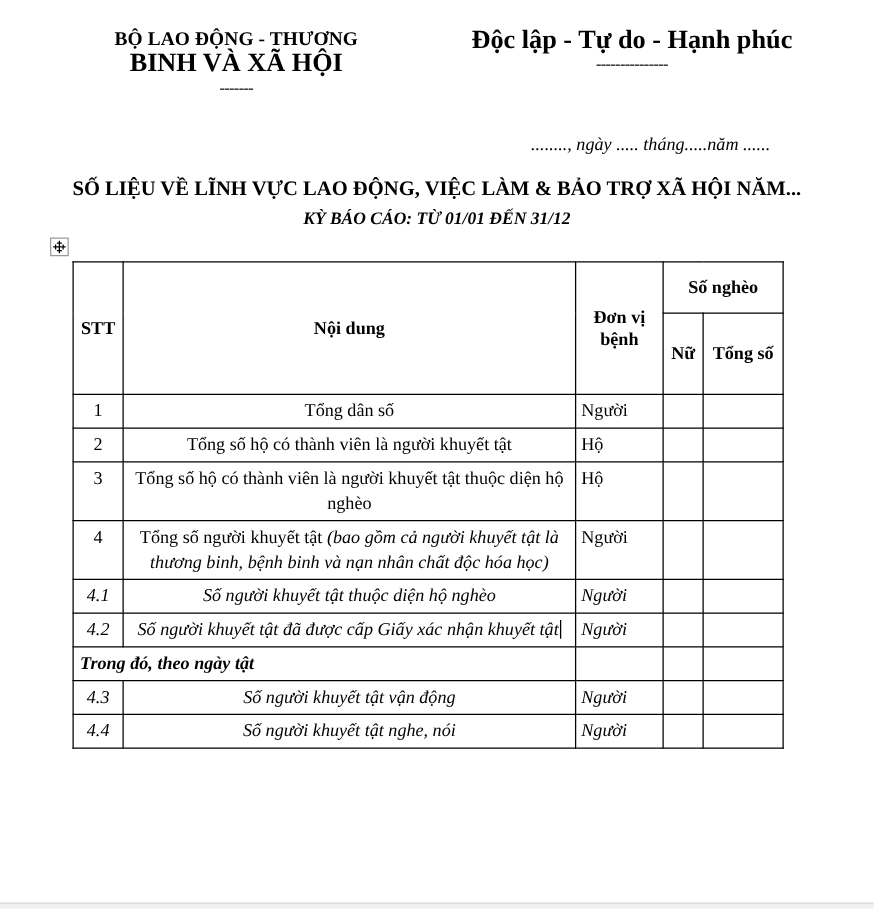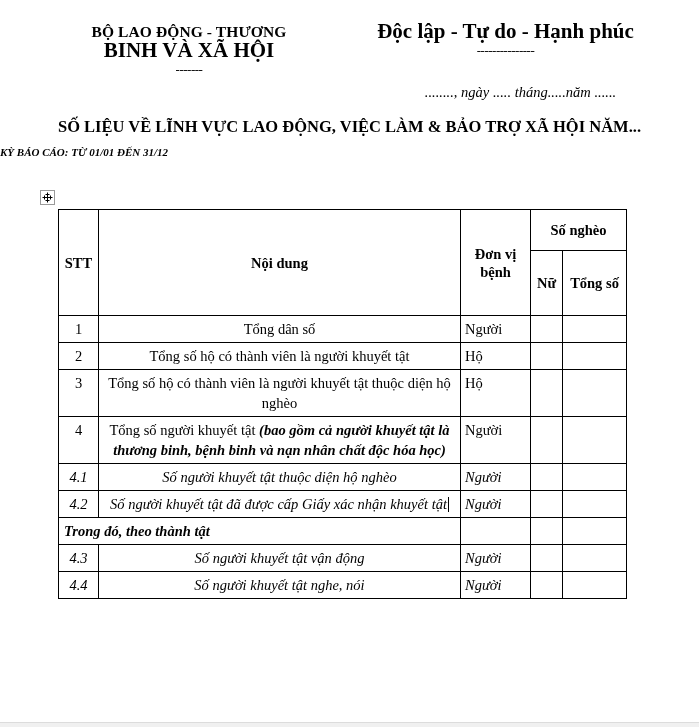--- a/index.html
+++ b/index.html
@@ -65,39 +65,39 @@
     line-height: 16px;
     margin-top: 2px;
     letter-spacing: -0.5px;
     font-weight: normal;
   }
 
   .date-line {
     text-align: center;
     font-style: italic;
     font-size: 14.5px;
-    margin-top: 6px;
+    margin-top: 30px;
     margin-right: 18px;
     margin-left: 360px;
     white-space: nowrap;
   }
 
   
   .doc-title {
     text-align: center;
     font-weight: bold;
     font-size: 16.5px;
     line-height: 23px;
     margin: 14px 34px 0 34px;
   }
   .doc-subtitle {
-    text-align: left;
+    text-align: center;
     font-weight: bold;
     font-style: italic;
-    font-size: 11px;
+    font-size: 14px;
     line-height: 20px;
     margin-top: 4px;
   }
 
   
   .table-handle {
     position: absolute;
     left: 40px;
     top: 190px;
     width: 15px;
@@ -164,21 +164,21 @@
   td.blank { }
 
   tr.group-row td.group {
     font-weight: bold;
     font-style: italic;
     text-align: left;
     font-size: 14.5px;
     padding-left: 5px;
   }
 
-  .em-note { font-style: italic; font-weight: bold; }
+  .em-note { font-style: italic; }
 
   
   .caret {
     display: inline-block;
     width: 1px;
     height: 15px;
     background: #000;
     vertical-align: -3px;
     margin-left: 1px;
   }
@@ -288,21 +288,21 @@
             <td class="blank"></td>
           </tr>
           <tr>
             <td class="stt sub">4.2</td>
             <td class="noidung italic"><span>Số người khuyết tật đã được cấp Giấy xác nhận khuyết tật</span><span class="caret"></span></td>
             <td class="donvi italic">Người</td>
             <td class="blank"></td>
             <td class="blank"></td>
           </tr>
           <tr class="group-row">
-            <td class="group" colspan="2">Trong đó, theo thành tật</td>
+            <td class="group" colspan="2">Trong đó, theo ngày tật</td>
             <td class="blank"></td>
             <td class="blank"></td>
             <td class="blank"></td>
           </tr>
           <tr>
             <td class="stt sub">4.3</td>
             <td class="noidung italic"><span>Số người khuyết tật vận động</span></td>
             <td class="donvi italic">Người</td>
             <td class="blank"></td>
             <td class="blank"></td>

